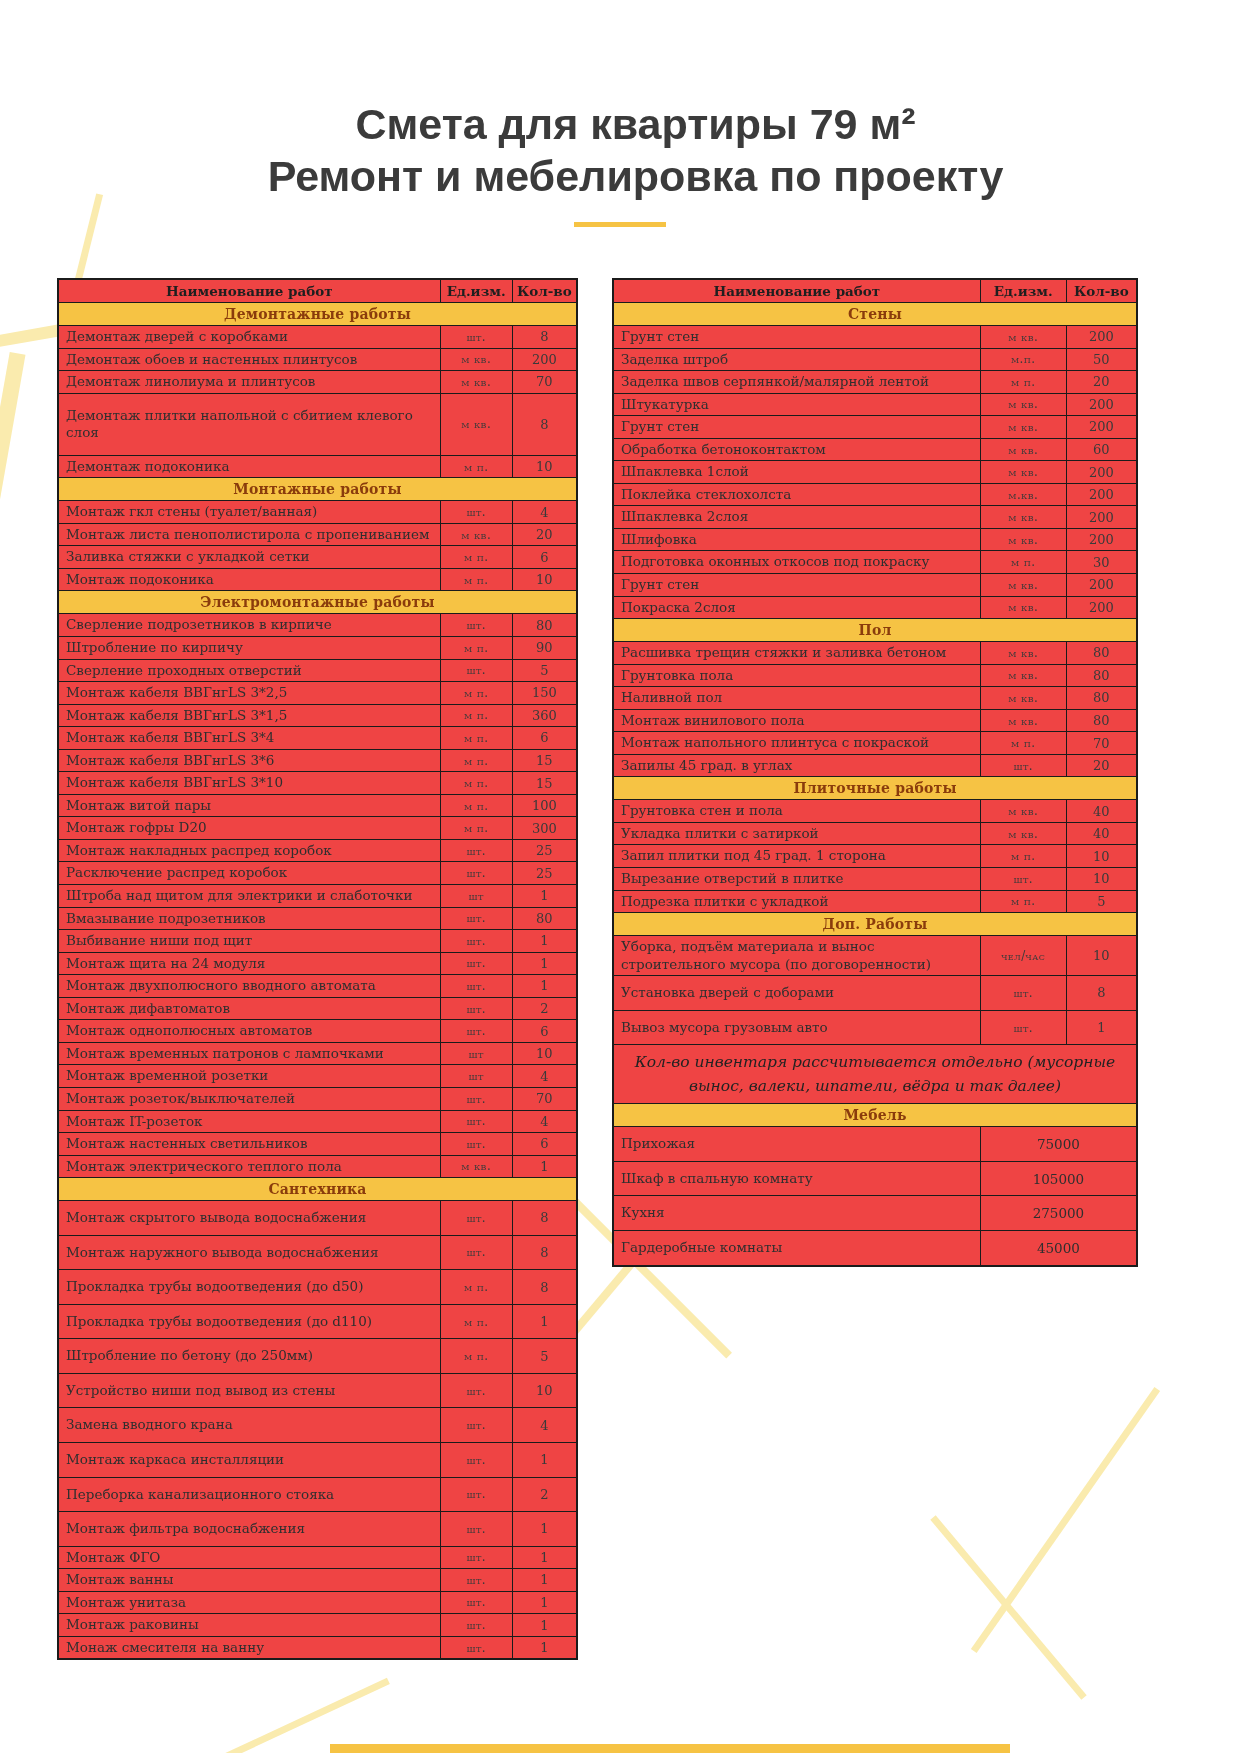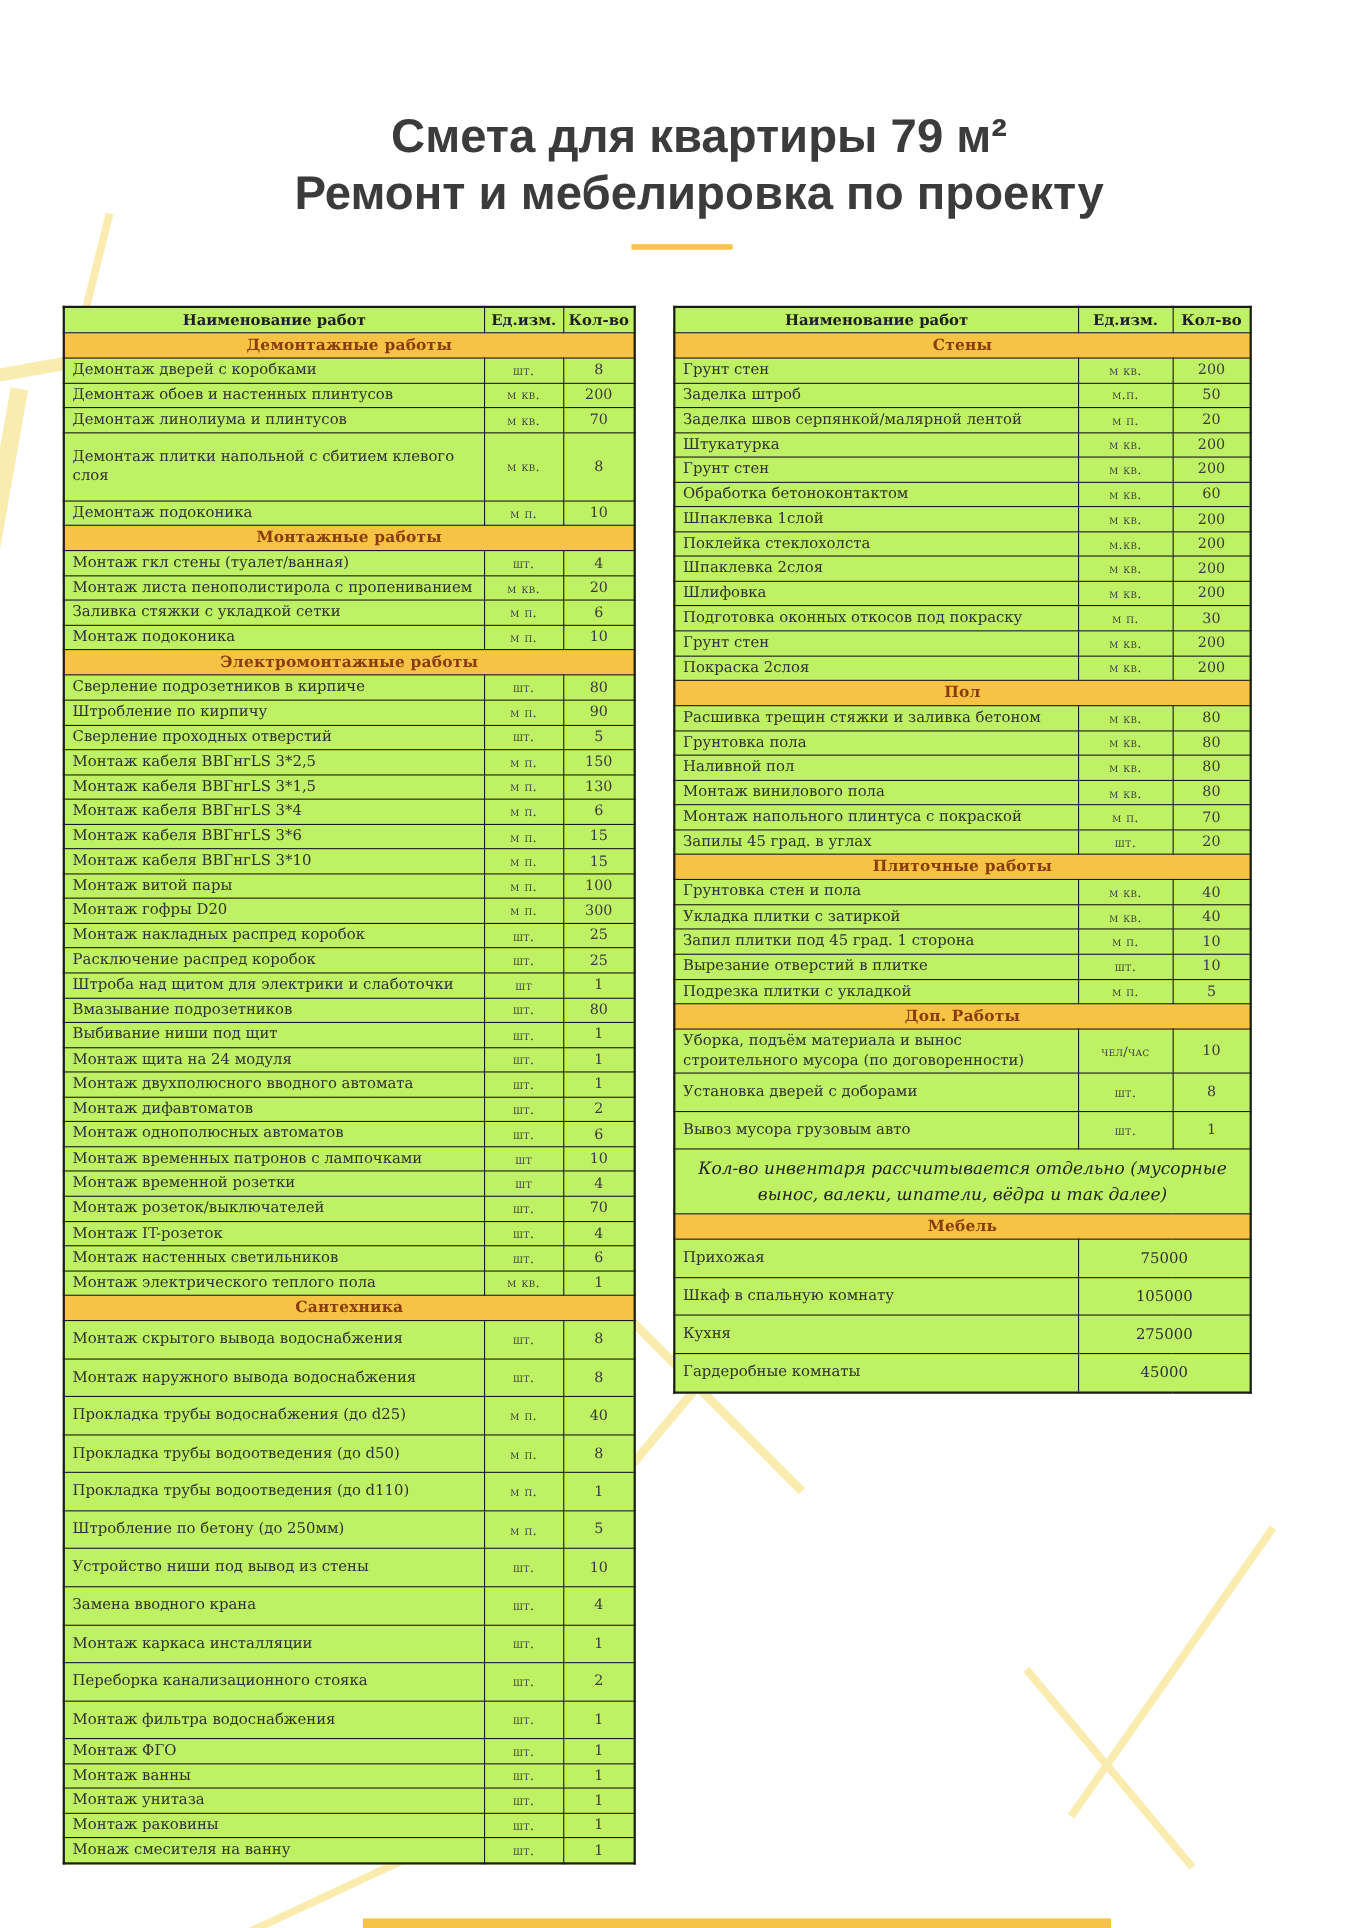--- a/index.html
+++ b/index.html
@@ -37,21 +37,21 @@
   }
   .title-underline{
     position:absolute;top:222px;left:50%;transform:translateX(-50%);
     width:92px;height:5px;background:var(--accent);z-index:1;
   }
 
   .tbl-wrap{position:absolute;top:278px;z-index:1;}
   #table-left{left:57px;width:521px;}
   #table-right{left:612px;width:526px;}
 
-  table{border-collapse:collapse;width:100%;border:2px solid var(--line);background:#bef264;}
+  table{border-collapse:collapse;width:100%;border:2px solid var(--line);background:#ef4444;}
   th,td{border:1px solid var(--line);}
   th{
     font-size:13.5px;font-weight:700;text-align:center;padding:3px 4px;color:#1f1f1f;
   }
   td.name{font-size:13.5px;text-align:left;padding:2px 7px;line-height:1.3;}
   td.unit{
     font-size:12px;text-align:center;padding:2px 3px;color:#3a3a3a;
     font-variant:small-caps;letter-spacing:.4px;
   }
   td.qty{font-size:13px;text-align:center;padding:2px 3px;color:#3a3a3a;}
@@ -173,21 +173,21 @@
           <td class="qty">5</td>
         </tr>
         <tr>
           <td class="name">Монтаж кабеля ВВГнгLS 3*2,5</td>
           <td class="unit">м п.</td>
           <td class="qty">150</td>
         </tr>
         <tr>
           <td class="name">Монтаж кабеля ВВГнгLS 3*1,5</td>
           <td class="unit">м п.</td>
-          <td class="qty">130</td>
+          <td class="qty">360</td>
         </tr>
         <tr>
           <td class="name">Монтаж кабеля ВВГнгLS 3*4</td>
           <td class="unit">м п.</td>
           <td class="qty">6</td>
         </tr>
         <tr>
           <td class="name">Монтаж кабеля ВВГнгLS 3*6</td>
           <td class="unit">м п.</td>
           <td class="qty">15</td>
@@ -287,25 +287,20 @@
         </tr>
         <tr class="rh-m">
           <td class="name">Монтаж скрытого вывода водоснабжения</td>
           <td class="unit">шт.</td>
           <td class="qty">8</td>
         </tr>
         <tr class="rh-m">
           <td class="name">Монтаж наружного вывода водоснабжения</td>
           <td class="unit">шт.</td>
           <td class="qty">8</td>
-        </tr>
-        <tr class="rh-m">
-          <td class="name">Прокладка трубы водоснабжения (до d25)</td>
-          <td class="unit">м п.</td>
-          <td class="qty">40</td>
         </tr>
         <tr class="rh-m">
           <td class="name">Прокладка трубы водоотведения (до d50)</td>
           <td class="unit">м п.</td>
           <td class="qty">8</td>
         </tr>
         <tr class="rh-m">
           <td class="name">Прокладка трубы водоотведения (до d110)</td>
           <td class="unit">м п.</td>
           <td class="qty">1</td>

